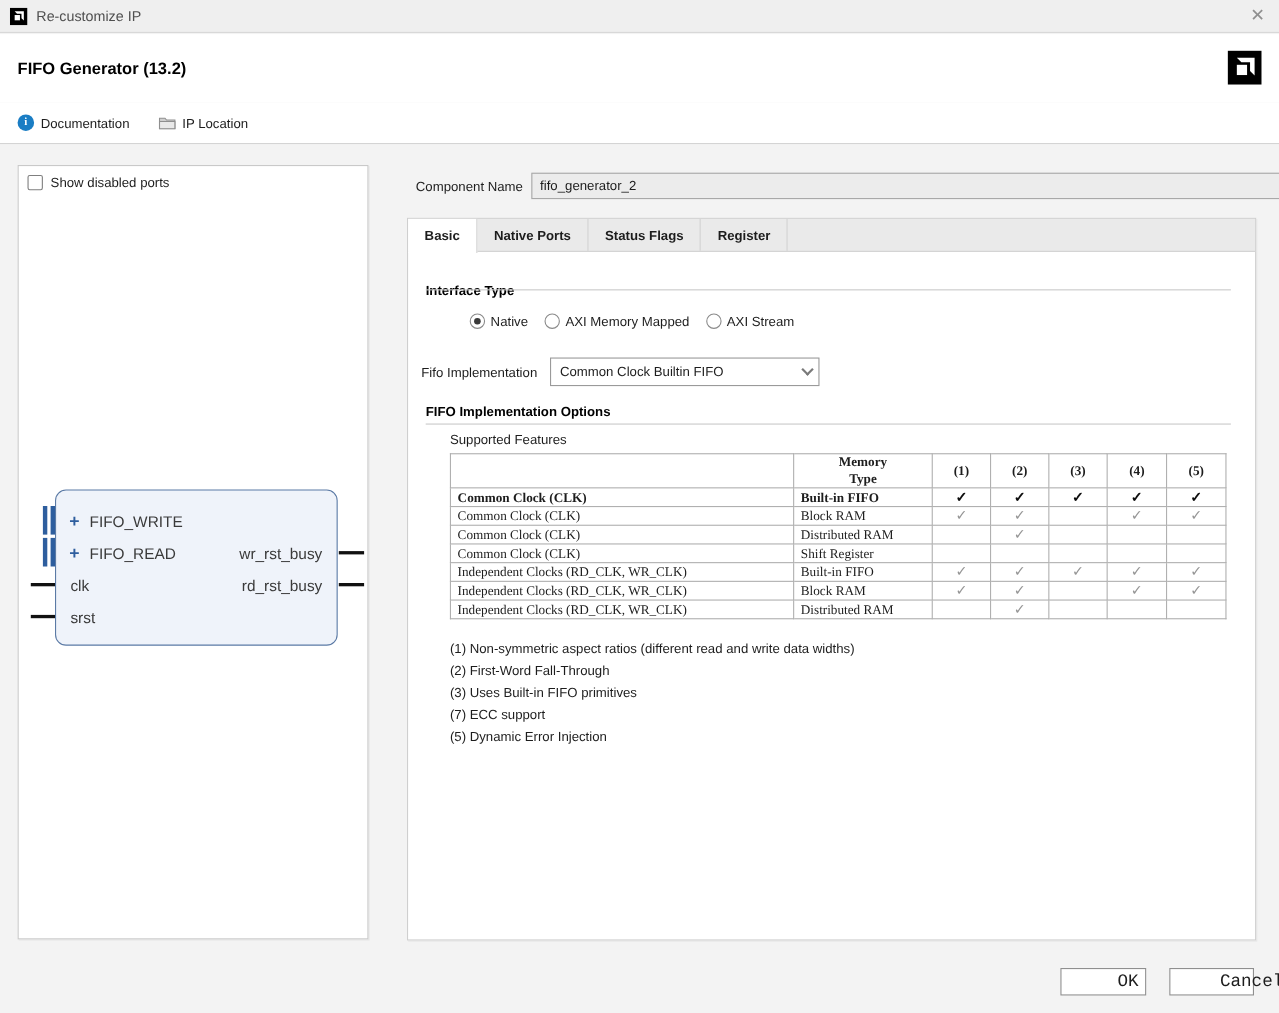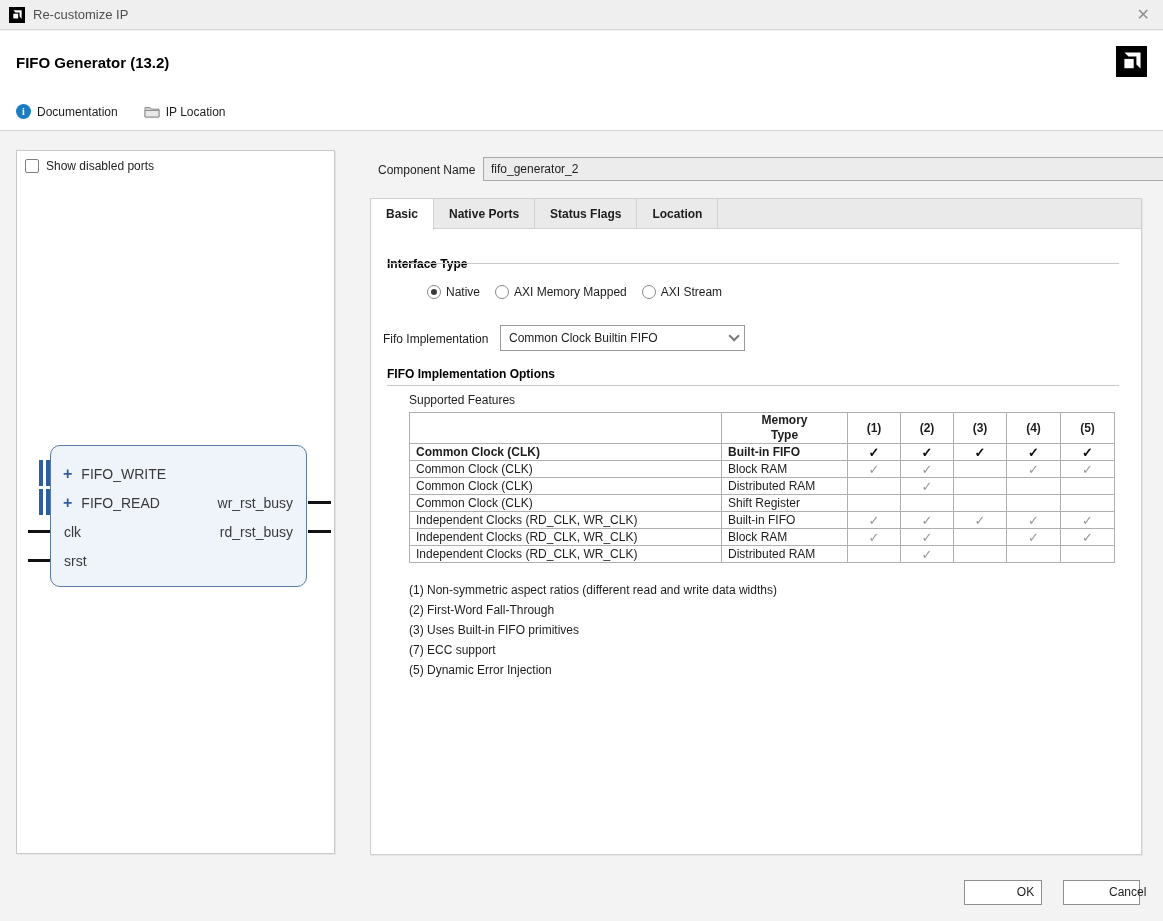--- a/index.html
+++ b/index.html
@@ -85,34 +85,34 @@
   .fifo-impl-label{ position:absolute; left:12px; top:133px; }
   .dropdown{
     position:absolute; left:129px; top:126px; width:245px; height:26px;
     background:#fff; border:1px solid #9a9a9a; line-height:24px; padding:0 8px;
     display:flex; align-items:center;
   }
   .dropdown .chev{ margin-left:auto; width:8px; height:8px; border-right:2px solid #7a7a7a; border-bottom:2px solid #7a7a7a; transform:rotate(45deg) translateY(-3px); }
   .supported-label{ position:absolute; left:38px; top:194px; }
   
   .feat-table-wrap{ position:absolute; left:38px; top:213px; }
-  table{ border-collapse:collapse; table-layout:fixed; width:705px; font-size:12px; }
+  table{ border-collapse:collapse; table-layout:fixed; width:705px; font-size:12px;font-family:Liberation Serif, serif; }
   th, td{ border:1px solid #b0b0b0; padding:0 6px; height:17px; white-space:nowrap; overflow:hidden; }
   th{ font-weight:bold; text-align:center; vertical-align:middle; }
   th.mem-th{ white-space:pre-line; line-height:15px; }
   td.c-clock, td.c-mem{ text-align:left; }
   td.c-chk{ text-align:center; color:var(--check-gray); font-size:13px; }
   tr.bold-row td{ font-weight:bold; }
   tr.bold-row td.c-chk{ color:#0d0d0d; }
   .footnotes{ position:absolute; left:38px; top:381px; }
   .footnote{ height:20px; line-height:20px; }
   
   .btn{
     position:absolute; background:#fff; border:1px solid #8f8f8f;
-    font-family:Liberation Sans, sans-serif; font-size:12px; text-align:center; color:#1d1d1d;padding-left:45px;
+    font-family:Liberation Mono, monospace; font-size:16px; text-align:center; color:#1d1d1d;padding-left:45px;
   }
   .btn-ok{ left:964px; top:880px; width:78px; height:25px; line-height:23px; }
   .btn-cancel{ left:1063px; top:880px; width:77px; height:25px; line-height:23px; }
 </style>
 </head>
 <body>
 
 <div class="titlebar">
   <svg class="logo-sm" viewBox="0 0 24 24">
     <rect width="24" height="24" fill="#000"></rect>
@@ -190,21 +190,21 @@
 </div>
 
 <span class="comp-label">Component Name</span>
 <input class="comp-input" value="fifo_generator_2" style="">
 
 <div class="tab-panel">
   <div class="tab-strip" id="tab-strip">
       <div class="tab active">Basic</div>
       <div class="tab">Native Ports</div>
       <div class="tab">Status Flags</div>
-      <div class="tab">Location</div>
+      <div class="tab">Register</div>
     </div>
 
   <span class="section-title" style="left:16px; top:58px;">Interface Type</span>
   <div class="hrule" style="left:16px; right:22px; top:64px;"></div>
 
   <div class="radio-row" id="radio-row">
       <span class="radio">
         <span class="radio-circle sel"></span>
         <span>Native</span>
       </span>

